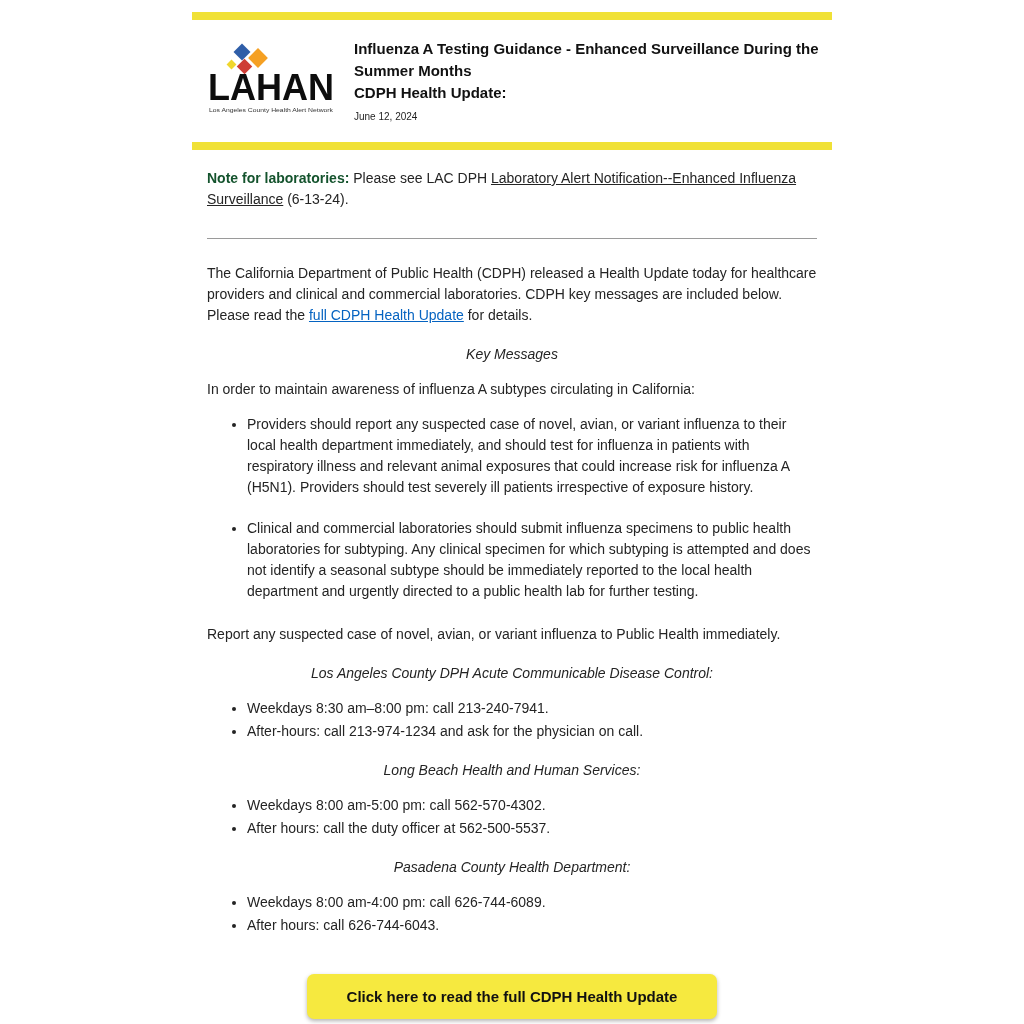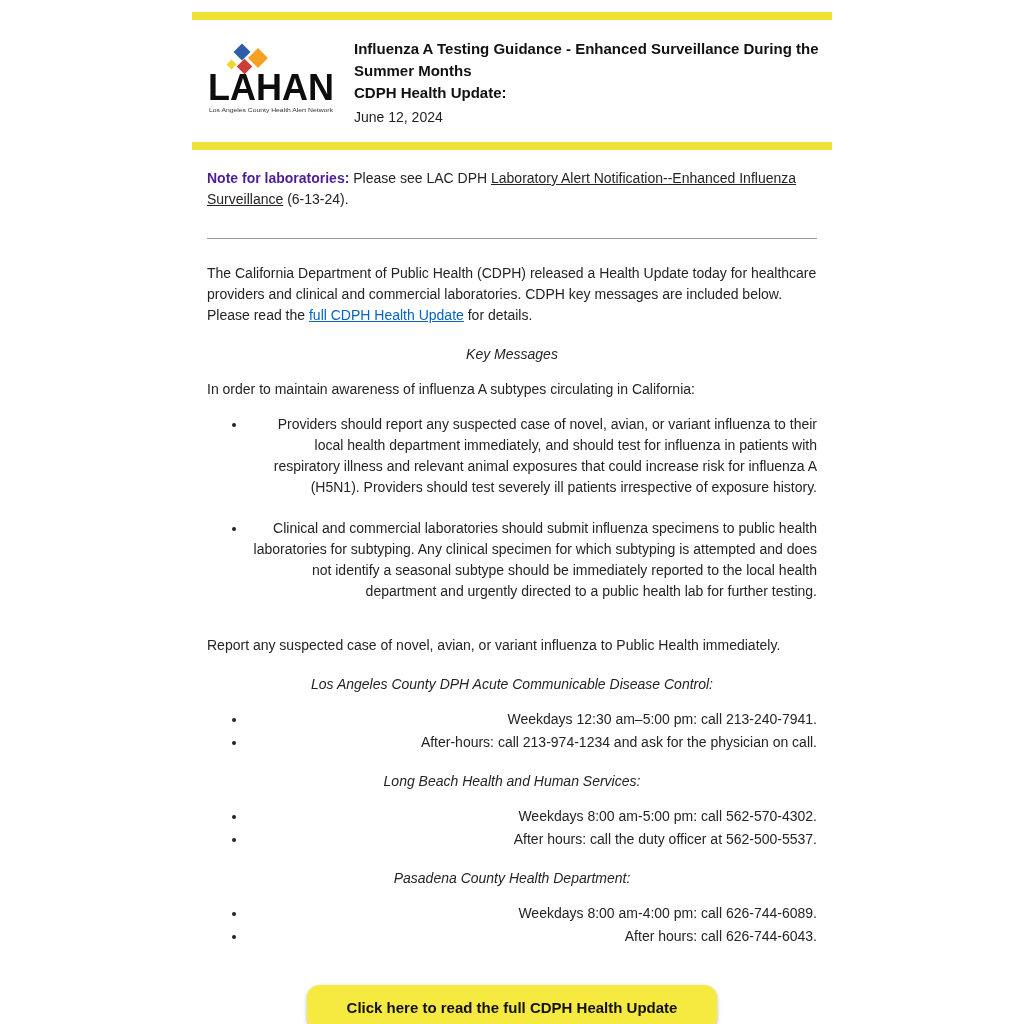--- a/index.html
+++ b/index.html
@@ -29,55 +29,55 @@
   .titles {
     flex: 1;
     font-size: 15px;
     font-weight: bold;
     line-height: 22px;
     color: #111111;
     padding-top: 2px;
   }
   .titles .date {
     font-weight: normal;
-    font-size: 14px;
+    font-size: 10px;
     margin-top: 2px;
     color: #1f1f1f;
   }
   .content {
     padding: 0 15px 24px 15px;
     font-size: 14px;
     line-height: 21px;
     color: #242424;
   }
   .note { margin-top: 18px; }
-  .note b { color: #4c1d95; }
+  .note b { color: #14532d; }
   a.plain-link { color: inherit; text-decoration: underline; cursor: pointer; }
   a.blue-link { color: #0563C1; text-decoration: underline; cursor: pointer; }
   hr.divider {
     border: none;
     border-top: 1px solid #9a9a9a;
     margin: 28px 0 24px 0;
   }
   p { margin: 14px 0; }
   .italic-heading { font-style: italic; margin: 18px 0 14px 0; text-align: center; }
-  ul { margin: 12px 0 16px 0; padding-left: 40px; text-align: right; }
+  ul { margin: 12px 0 16px 0; padding-left: 40px; }
   ul.key-list li + li { margin-top: 20px; }
   ul.contact-list li { margin: 2px 0; }
-  .report { margin-top: 33px; }
+  .report { margin-top: 22px; }
   .cta-wrap { text-align: center; margin: 38px 0 26px 0; }
   .cta-button {
     display: inline-block;
     background: #F6E93F;
     color: #111111;
     font-family: "Liberation Sans", sans-serif;
     font-size: 15px;
     font-weight: bold;
     border: none;
-    border-radius: 13px;
+    border-radius: 7px;
     padding: 14px 40px;
     cursor: pointer;
     box-shadow: 0 2px 4px rgba(0,0,0,0.3);
   }
 </style>
 </head>
 <body>
 
 <div class="email">
 
@@ -117,21 +117,21 @@
 
     <ul class="key-list">
       <li>Providers should report any suspected case of novel, avian, or variant influenza to their local health department immediately, and should test for influenza in patients with respiratory illness and relevant animal exposures that could increase risk for influenza A (H5N1). Providers should test severely ill patients irrespective of exposure history.</li>
       <li>Clinical and commercial laboratories should submit influenza specimens to public health laboratories for subtyping. Any clinical specimen for which subtyping is attempted and does not identify a seasonal subtype should be immediately reported to the local health department and urgently directed to a public health lab for further testing.</li>
     </ul>
 
     <p class="report">Report any suspected case of novel, avian, or variant influenza to Public Health immediately.</p>
 
     <p class="italic-heading">Los Angeles County DPH Acute Communicable Disease Control:</p>
     <ul class="contact-list">
-      <li>Weekdays 12:30 am–5:00 pm: call 213-240-7941.</li>
+      <li>Weekdays 8:30 am–8:00 pm: call 213-240-7941.</li>
       <li>After-hours: call 213-974-1234 and ask for the physician on call.</li>
     </ul>
 
     <p class="italic-heading">Long Beach Health and Human Services:</p>
     <ul class="contact-list">
       <li>Weekdays 8:00 am-5:00 pm: call 562-570-4302.</li>
       <li>After hours: call the duty officer at 562-500-5537.</li>
     </ul>
 
     <p class="italic-heading">Pasadena County Health Department:</p>

